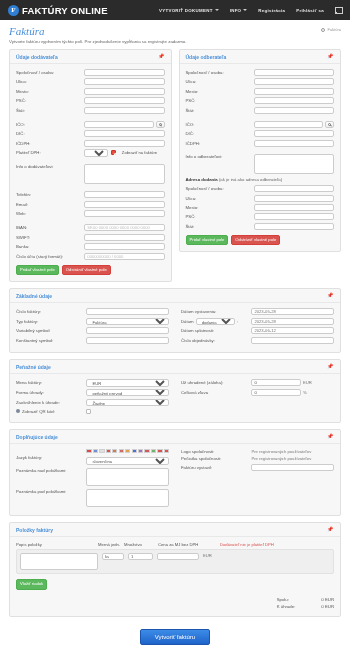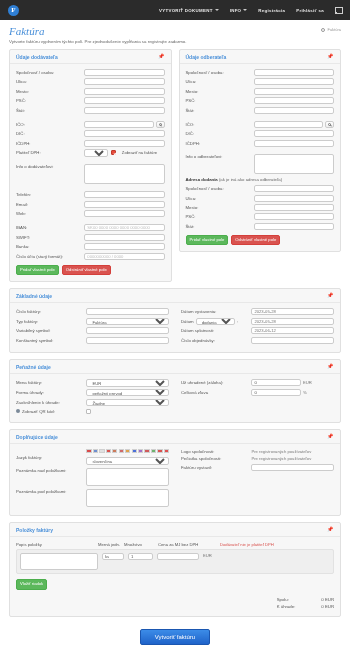--- a/index.html
+++ b/index.html
@@ -189,20 +189,21 @@
     display:inline-block; margin-right:2px; position:relative; top:0.4px;
   }
   .reg-note { color:#7b7b7b; font-size:4.2px; }
 </style>
 </head>
 <body>
 
 <div class="navbar">
   <div class="brand">
     <div class="brand-logo">F</div>
+    <div class="brand-text">FAKTÚRY ONLINE</div>
   </div>
   <div class="nav-right">
     <div class="nav-link">
       <span>VYTVORIŤ DOKUMENT</span><span class="caret-d"></span>
     </div>
     <div class="nav-link">
       <span>INFO</span><span class="caret-d"></span>
     </div>
     <div class="nav-link">Registrácia</div>
     <div class="nav-link">Prihlásiť sa</div>

